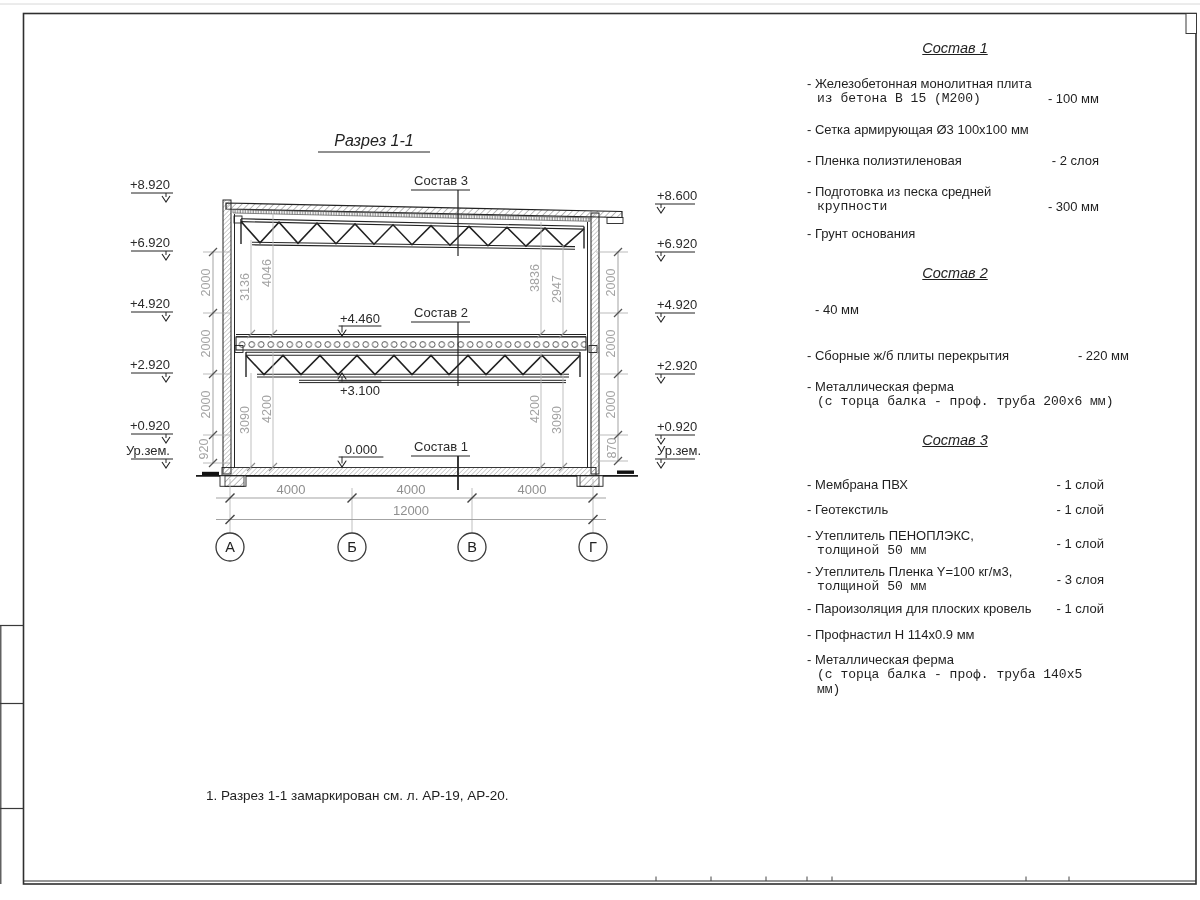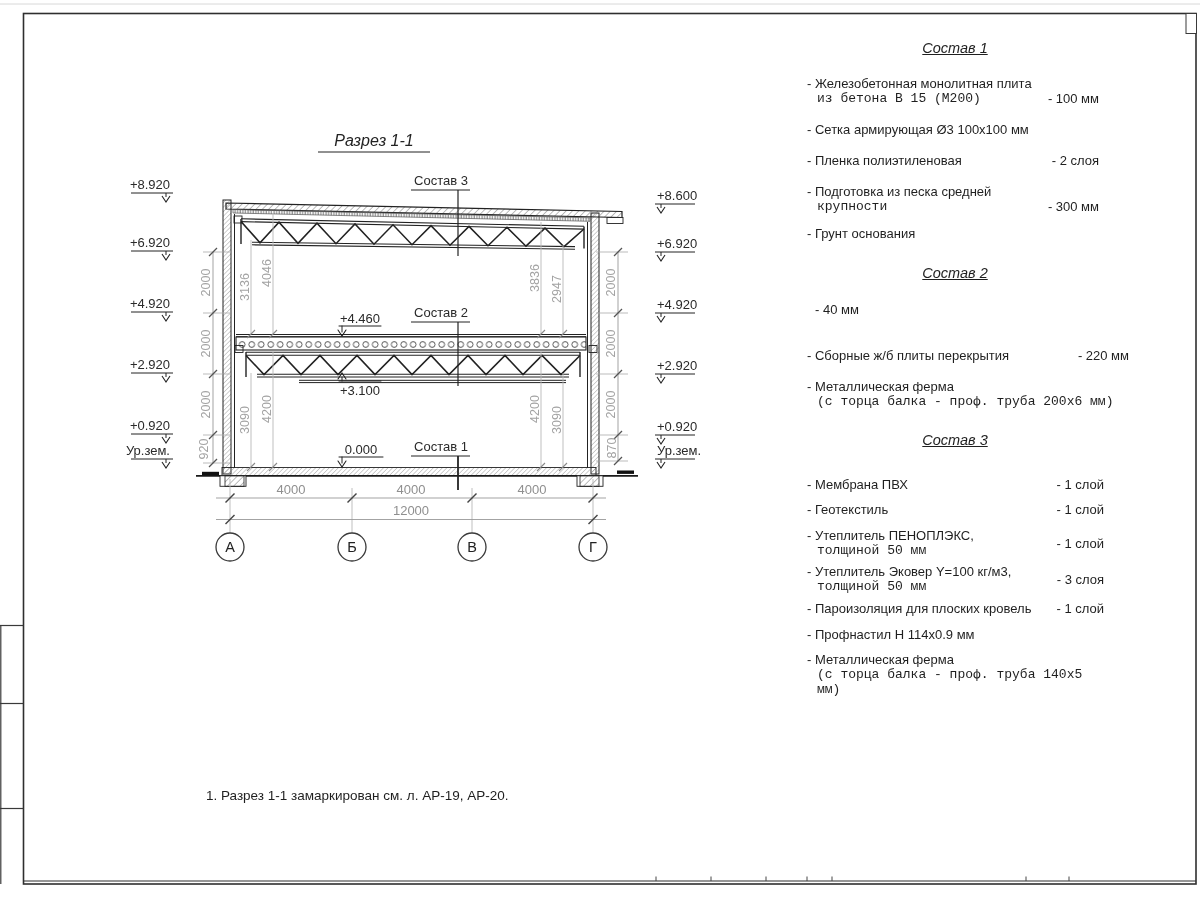--- a/index.html
+++ b/index.html
@@ -387,21 +387,21 @@
   </div>
   <div class="item w3" style="top:502px">
     <div class="nm"><span>- Геотекстиль</span></div>
     <div class="val">- 1 слой</div>
   </div>
   <div class="item w3" style="top:528px">
     <div class="nm"><span>- Утеплитель ПЕНОПЛЭКС,</span><div class="l2">толщиной 50 мм</div></div>
     <div class="val">- 1 слой</div>
   </div>
   <div class="item w3" style="top:564px">
-    <div class="nm"><span>- Утеплитель Эковер Y=100 кг/м3,</span><div class="l2">толщиной 50 мм</div></div>
+    <div class="nm"><span>- Утеплитель Пленка Y=100 кг/м3,</span><div class="l2">толщиной 50 мм</div></div>
     <div class="val">- 3 слоя</div>
   </div>
   <div class="item w3" style="top:601px">
     <div class="nm"><span>- Пароизоляция для плоских кровель</span></div>
     <div class="val">- 1 слой</div>
   </div>
   <div class="item w3" style="top:627px">
     <div class="nm"><span>- Профнастил Н 114x0.9 мм</span></div>
   </div>
   <div class="item w3" style="top:652px">

